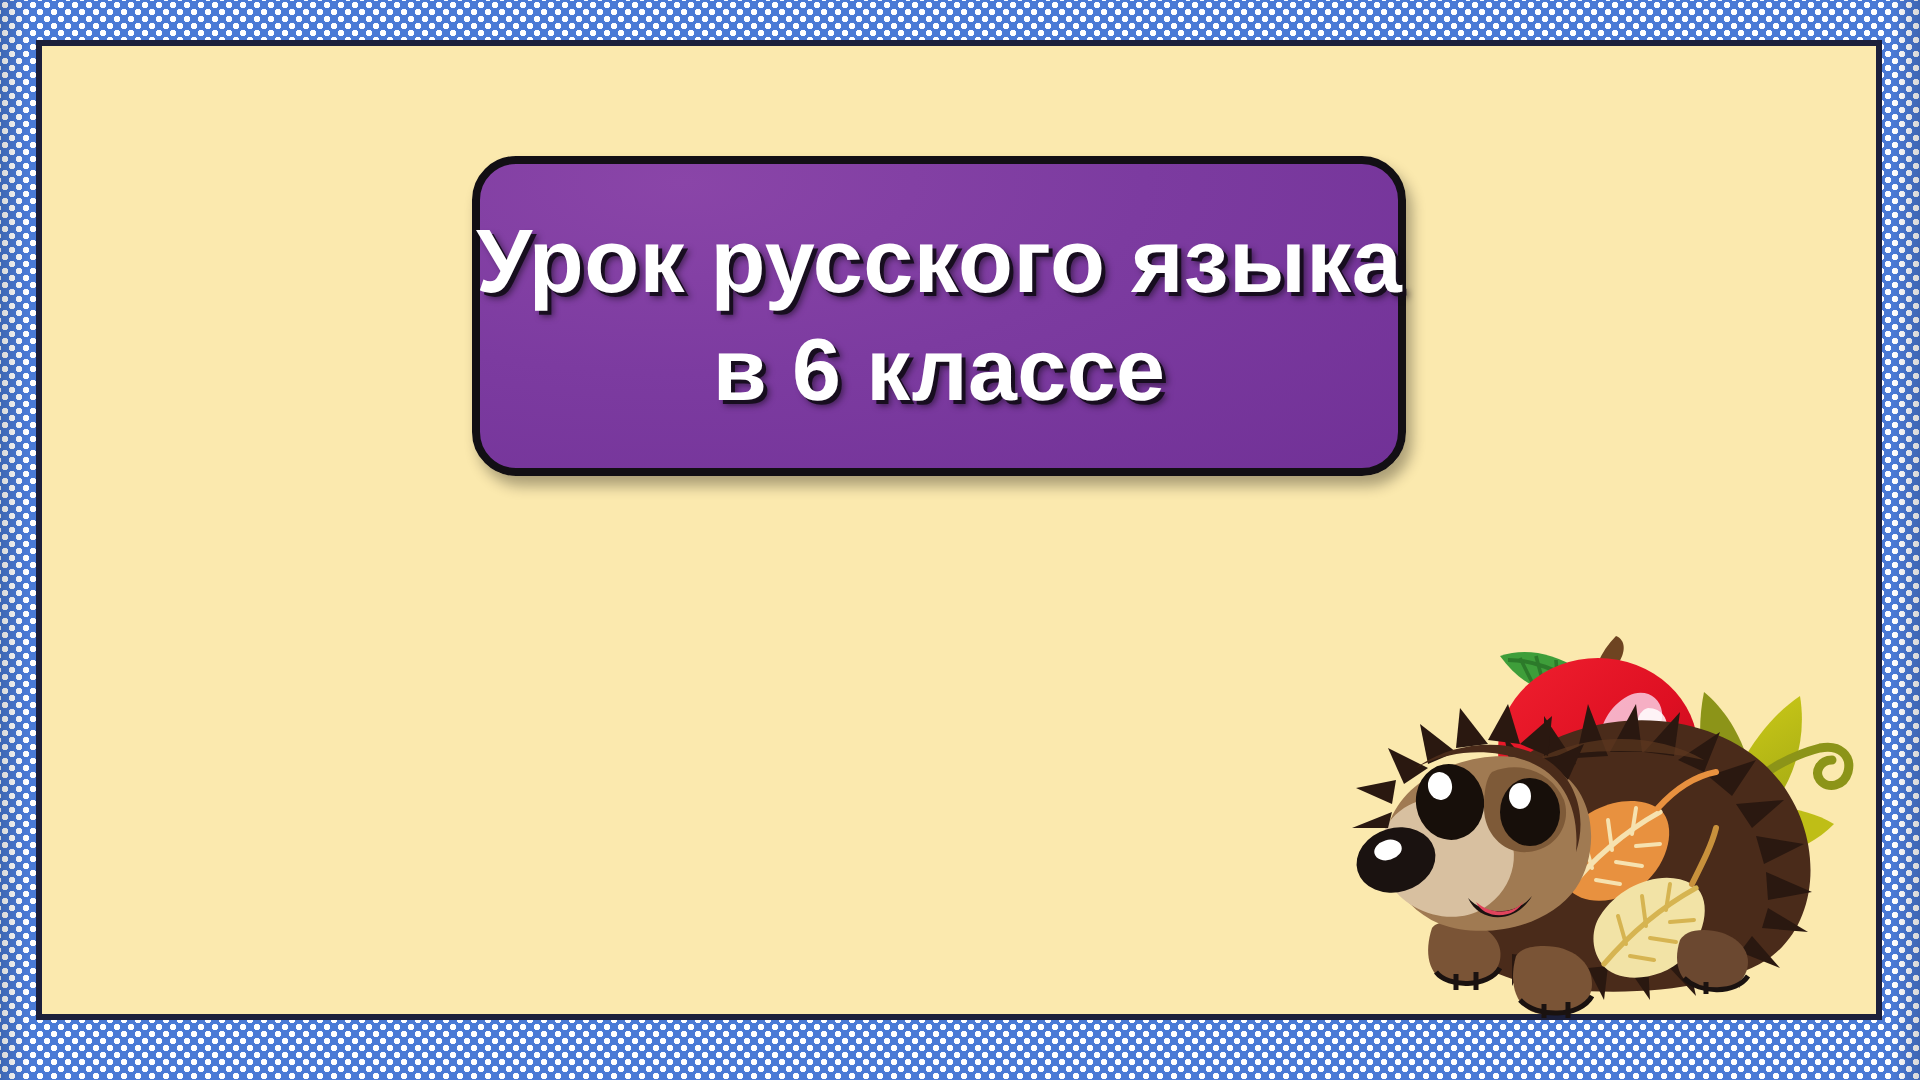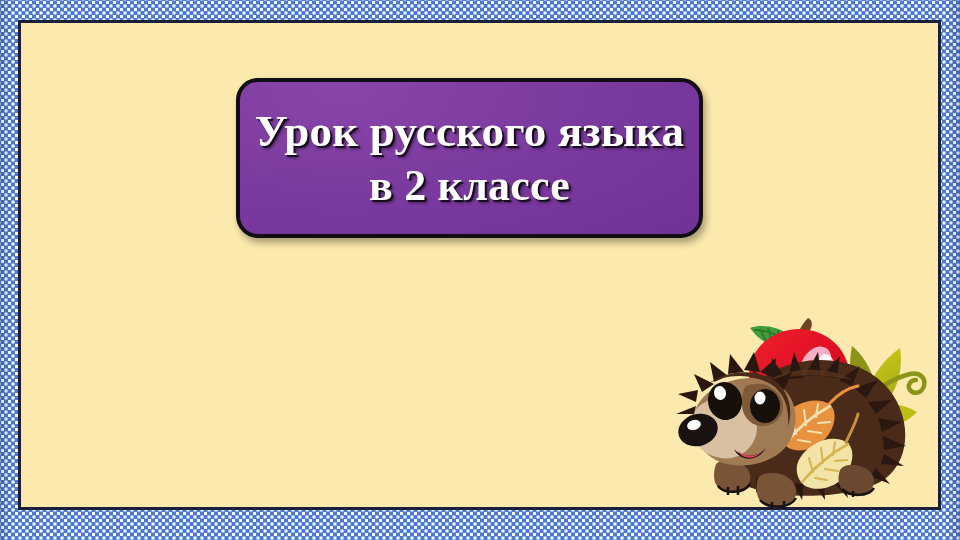--- a/index.html
+++ b/index.html
@@ -6,21 +6,21 @@
   html, body {
     margin: 0;
     padding: 0;
     background: #ffffff;
   }
   #slide {
     position: relative;
     width: 960px;
     height: 540px;
     overflow: hidden;
-    font-family: Liberation Serif, serif;
+    font-family: Liberation Sans, sans-serif;
     background: #e5e5e5;
   }
 
   
   .frame-dots {
     position: absolute;
     inset: 0;
     background-color: #4a7ad6;
     background-image:
       radial-gradient(circle at 2.5px 2.5px, #ffffff 1.45px, rgba(255,255,255,0) 1.7px),
@@ -102,21 +102,21 @@
 
 <div id="slide">
 
   <div class="frame-dots"></div>
   <div class="frame-shade"></div>
   <div class="inner-keyline"></div>
   <div class="canvas"></div>
 
   <div class="title-plaque">
     <div class="title-line line1">Урок русского языка</div>
-    <div class="title-line line2">в 2 классе</div>
+    <div class="title-line line2">в 6 классе</div>
   </div>
 
   <div class="hedgehog-art">
     <svg viewBox="0 0 272 248" xmlns="http://www.w3.org/2000/svg">
       <defs>
         <linearGradient id="appleGrad" x1="0" y1="0" x2="1" y2="1">
           <stop offset="0%" stop-color="#F0202F"></stop>
           <stop offset="55%" stop-color="#DE0F22"></stop>
           <stop offset="100%" stop-color="#B80A1A"></stop>
         </linearGradient>

